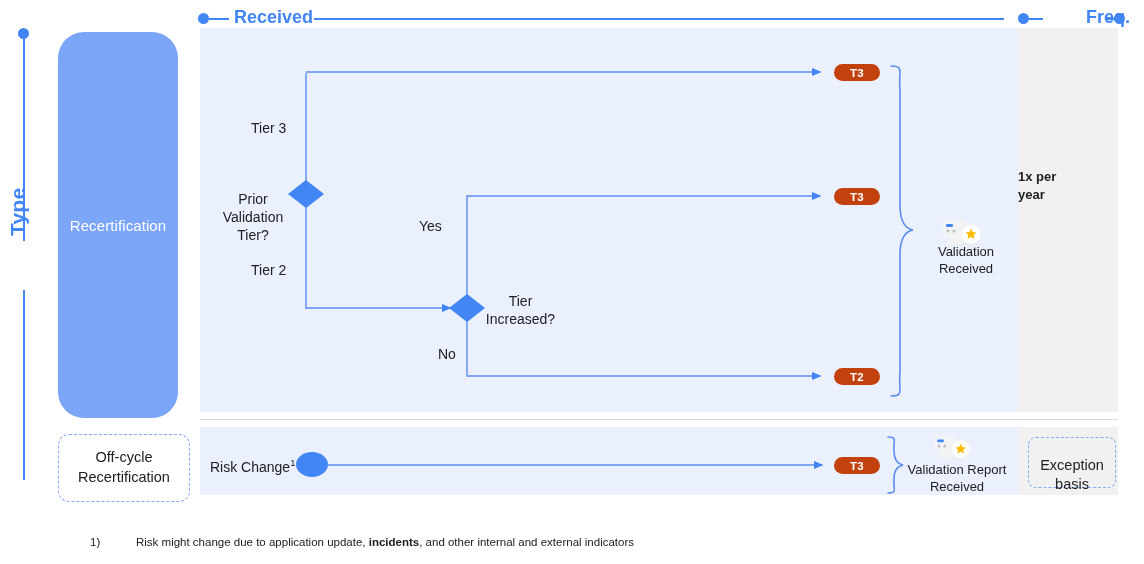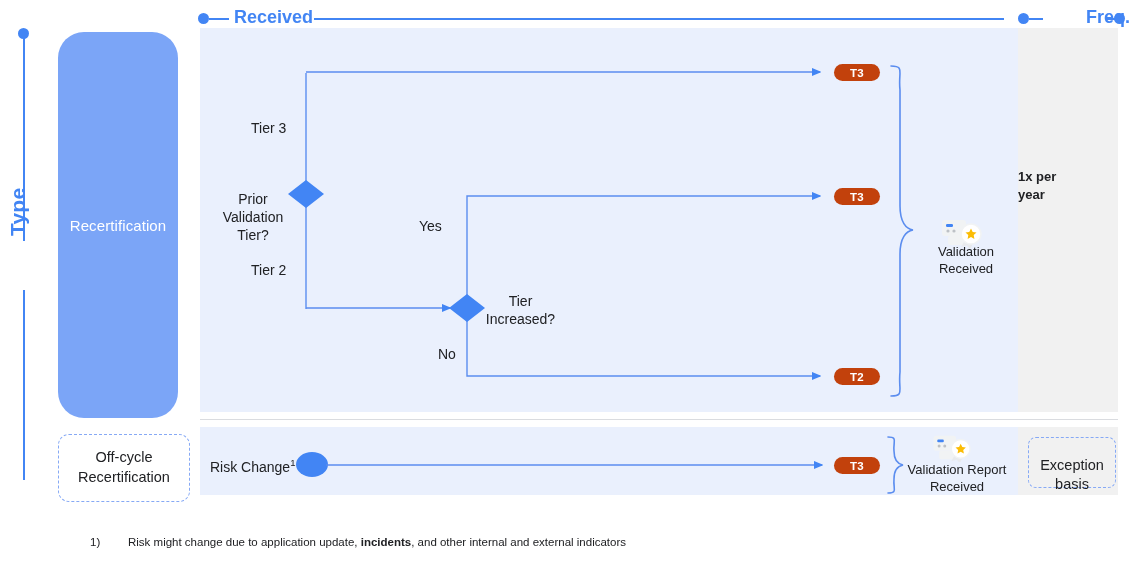--- a/index.html
+++ b/index.html
@@ -101,21 +101,21 @@
     background: #4285f4;
   }
 
   
   .outcome-label {
     position: absolute; text-align: center;
     font-size: 13px; line-height: 1.32;
   }
   .icon-wrap { position: absolute; }
   #footnote-marker { position: absolute; left: 90px; top: 536px; font-size: 11.5px; }
-  #footnote-text { position: absolute; left: 128px; top: 536px; font-size: 11.5px; }
+  #footnote-text { position: absolute; left: 136px; top: 536px; font-size: 11.5px; }
   #footnote-text b { font-weight: bold; }
 
   svg.overlay { position: absolute; left: 0; top: 0; width: 1144px; height: 564px; pointer-events: none; }
   sup { font-size: .68em; vertical-align: super; }
 </style>
 </head>
 <body>
 
 <div class="stage">
 

